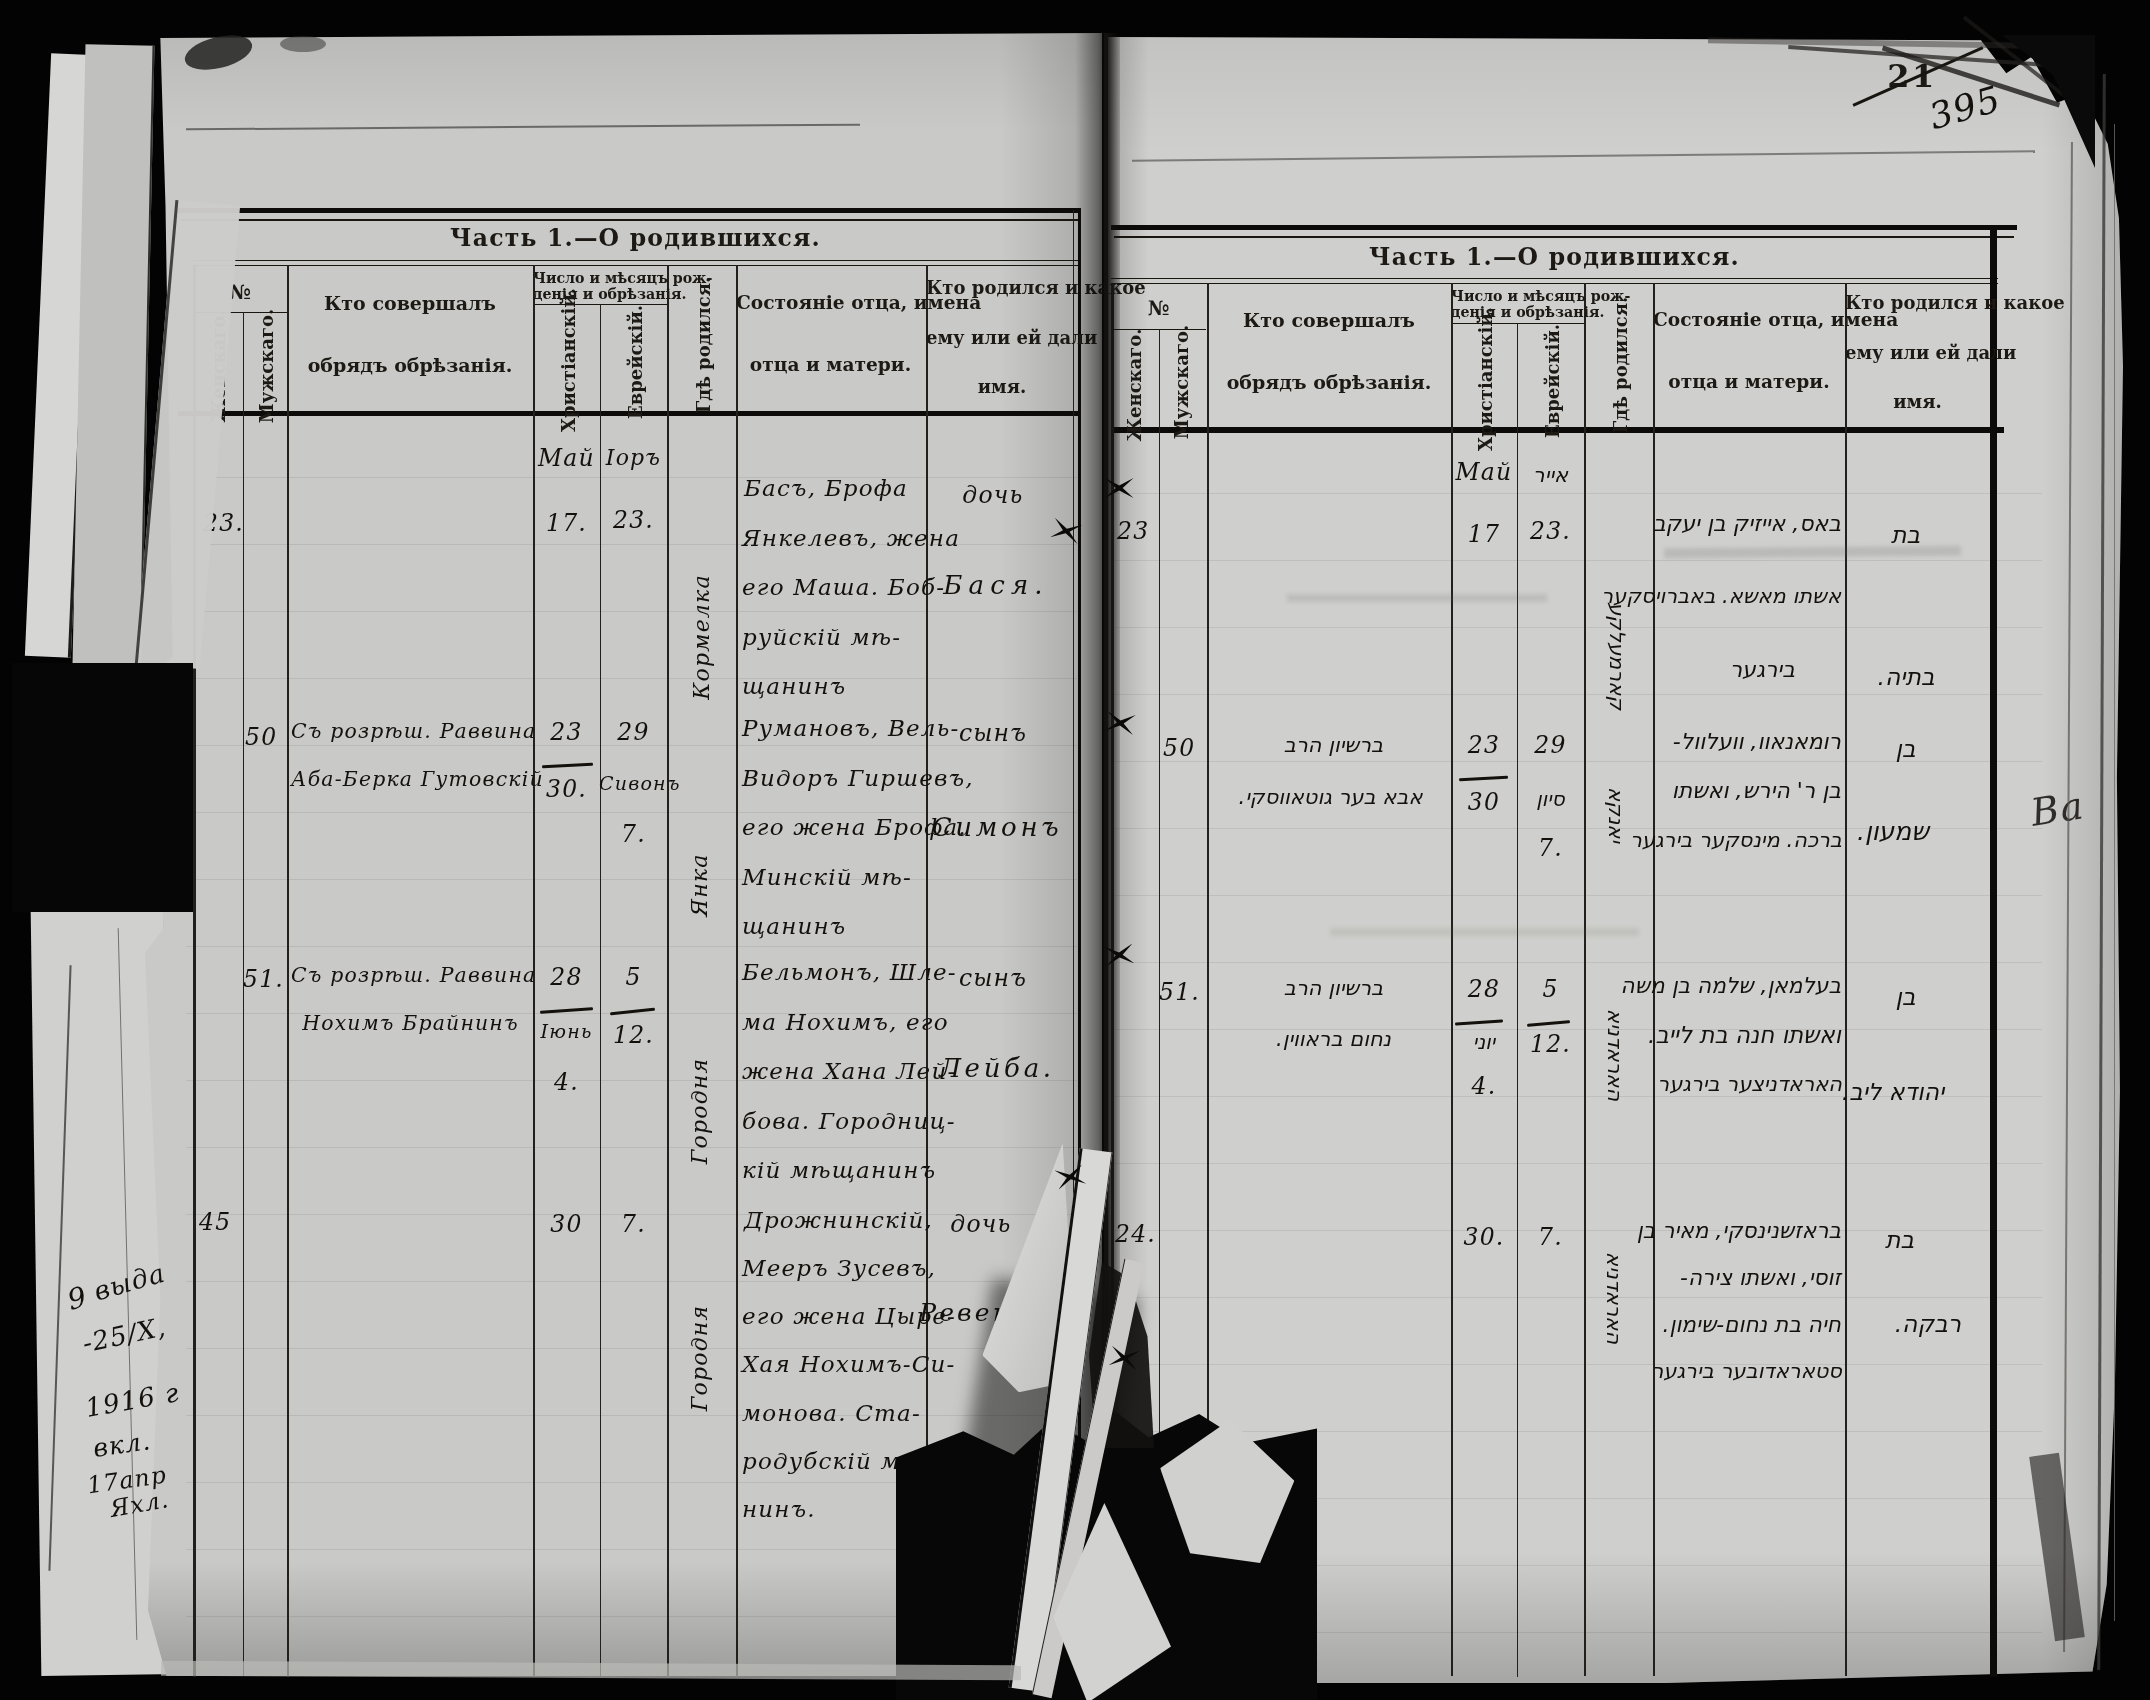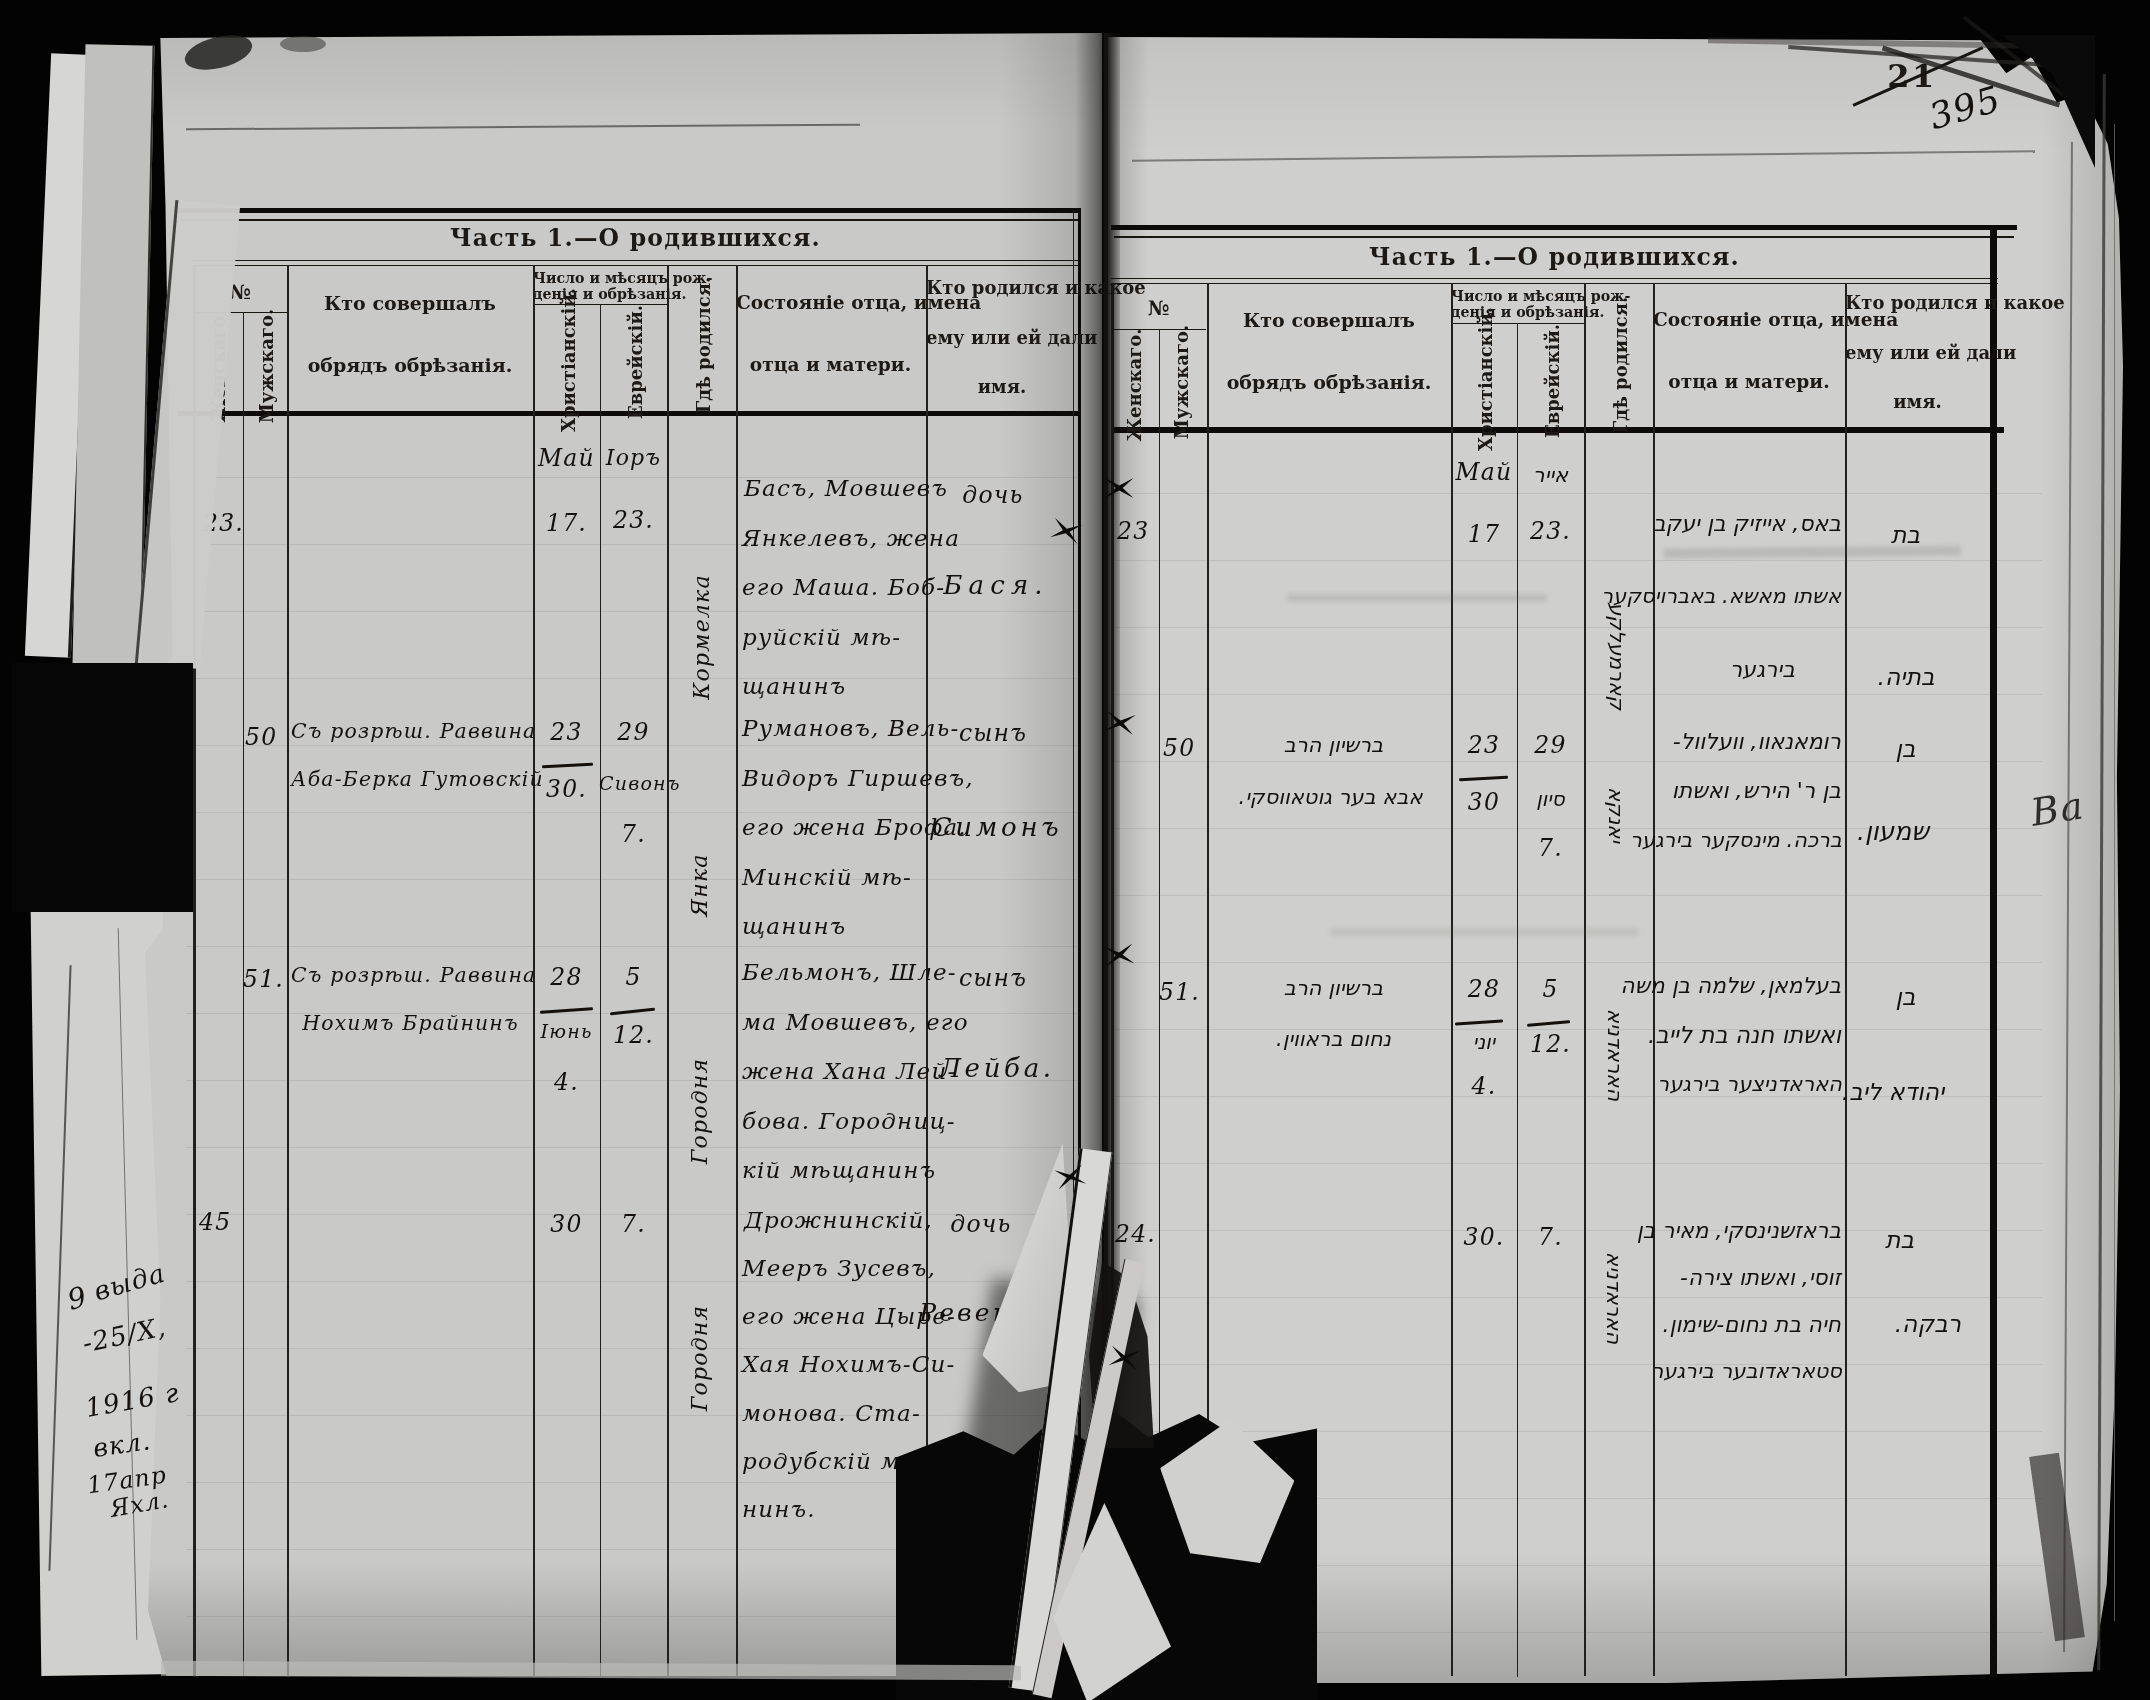--- a/index.html
+++ b/index.html
@@ -87,21 +87,21 @@
   <div class="print" style="left:926px;top:327px;width:152px;font-size:18px;">ему или ей дали</div>
   <div class="print" style="left:926px;top:376px;width:152px;font-size:18px;">имя.</div>
 
   <div class="hand ctr" style="left:533px;top:444px;width:67px;font-size:23.5px;text-align:center;">Май</div>
   <div class="hand ctr" style="left:600px;top:445px;width:67px;font-size:22px;text-align:center;">Іоръ</div>
 
   <div class="hand" style="left:203px;top:509px;font-size:23.5px;">23.</div>
   <div class="hand ctr" style="left:533px;top:509px;width:67px;font-size:23.5px;text-align:center;">17.</div>
   <div class="hand ctr" style="left:600px;top:506px;width:67px;font-size:23.5px;text-align:center;">23.</div>
   <div class="hand vhand" style="left:701px;top:637px;font-size:22px;">Кормелка</div>
-  <div class="hand" style="left:744px;top:475px;font-size:23px;">Басъ, Мовшевъ</div>
+  <div class="hand" style="left:744px;top:475px;font-size:23px;">Басъ, Брофа</div>
   <div class="hand" style="left:742px;top:525px;font-size:23px;">Янкелевъ, жена</div>
   <div class="hand" style="left:742px;top:574px;font-size:23px;">его Маша. Боб-</div>
   <div class="hand" style="left:742px;top:624px;font-size:23px;">руйскій мѣ-</div>
   <div class="hand" style="left:742px;top:673px;font-size:23px;">щанинъ</div>
   <div class="hand ctr" style="left:928px;top:481px;width:130px;font-size:23.5px;text-align:center;">дочь</div>
   <div class="hand ctr" style="left:928px;top:570px;width:136px;font-size:26px;letter-spacing:6.2px;text-align:center;">Бася.</div>
 
   <div class="hand" style="left:245px;top:723px;font-size:23.5px;">50</div>
   <div class="hand ctr" style="left:291px;top:719px;width:239px;font-size:20.4px;text-align:center;">Съ розрѣш. Раввина</div>
   <div class="hand ctr" style="left:291px;top:767px;width:239px;font-size:20.4px;text-align:center;">Аба-Берка Гутовскій</div>
@@ -125,21 +125,21 @@
   <div class="hand ctr" style="left:291px;top:1011px;width:239px;font-size:20.4px;text-align:center;">Нохимъ Брайнинъ</div>
   <div class="hand ctr" style="left:533px;top:963px;width:67px;font-size:23.5px;text-align:center;">28</div>
   <div class="fline" style="left:540px;top:1009px;width:53px;transform:rotate(-4deg);"></div>
   <div class="hand ctr" style="left:532px;top:1020px;width:69px;font-size:19px;text-align:center;">Іюнь</div>
   <div class="hand ctr" style="left:533px;top:1068px;width:67px;font-size:23.5px;text-align:center;">4.</div>
   <div class="hand ctr" style="left:600px;top:963px;width:67px;font-size:23.5px;text-align:center;">5</div>
   <div class="fline" style="left:610px;top:1010px;width:45px;transform:rotate(-6deg);"></div>
   <div class="hand ctr" style="left:600px;top:1021px;width:67px;font-size:23.5px;text-align:center;">12.</div>
   <div class="hand vhand" style="left:699px;top:1111px;font-size:22px;">Городня</div>
   <div class="hand" style="left:742px;top:959px;font-size:23px;">Бельмонъ, Шле-</div>
-  <div class="hand" style="left:742px;top:1009px;font-size:23px;">ма Мовшевъ, его</div>
+  <div class="hand" style="left:742px;top:1009px;font-size:23px;">ма Нохимъ, его</div>
   <div class="hand" style="left:742px;top:1058px;font-size:23px;">жена Хана Лей-</div>
   <div class="hand" style="left:742px;top:1108px;font-size:23px;">бова. Городниц-</div>
   <div class="hand" style="left:742px;top:1157px;font-size:23px;">кій мѣщанинъ</div>
   <div class="hand ctr" style="left:928px;top:964px;width:130px;font-size:23.5px;text-align:center;">сынъ</div>
   <div class="hand ctr" style="left:926px;top:1053px;width:142px;font-size:26px;letter-spacing:3.7px;text-align:center;">Лейба.</div>
 
   <div class="hand" style="left:199px;top:1208px;font-size:23.5px;">45</div>
   <div class="hand ctr" style="left:533px;top:1210px;width:67px;font-size:23.5px;text-align:center;">30</div>
   <div class="hand ctr" style="left:600px;top:1210px;width:67px;font-size:23.5px;text-align:center;">7.</div>
   <div class="hand vhand" style="left:699px;top:1358px;font-size:22px;">Городня</div>

